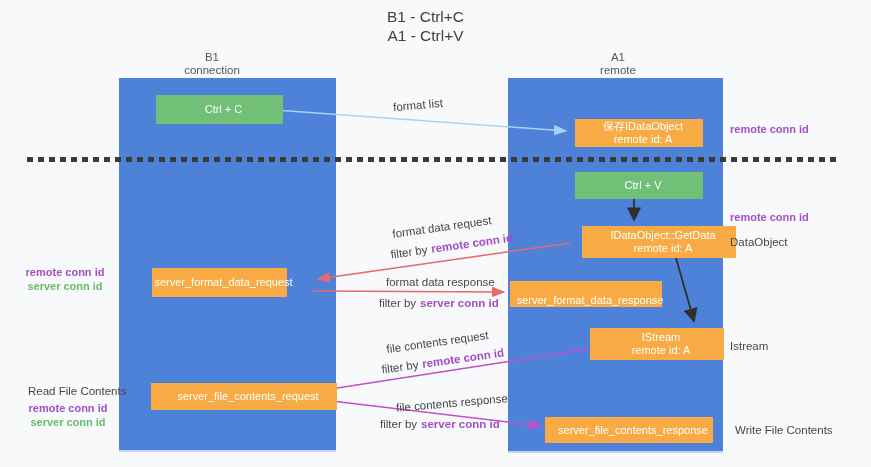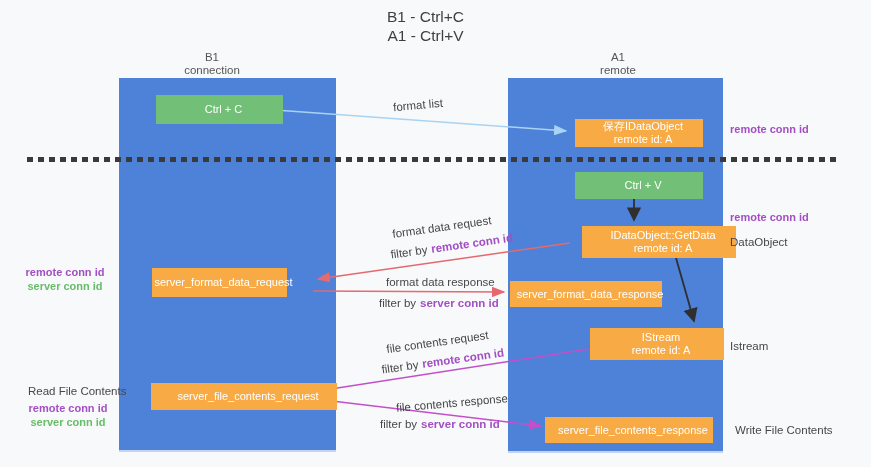--- a/index.html
+++ b/index.html
@@ -110,21 +110,21 @@
 
   <div class="box orange" style="left:582px;top:226px;width:146px;height:32px;">
     <div>IDataObject::GetData</div>
     <div>remote id: A</div>
   </div>
 
   <div class="box orange" style="left:152px;top:268px;width:127px;height:29px;">
     <div>server_format_data_request</div>
   </div>
 
-  <div class="box orange" style="left:510px;top:281px;width:144px;height:26px;">
+  <div class="box orange" style="left:510px;top:281px;width:144px;height:26px;justify-content:flex-end;">
     <div>server_format_data_response</div>
   </div>
 
   <div class="box orange" style="left:590px;top:328px;width:126px;height:32px;">
     <div>IStream</div>
     <div>remote id: A</div>
   </div>
 
   <div class="box orange" style="left:151px;top:383px;width:178px;height:27px;">
     <div>server_file_contents_request</div>

